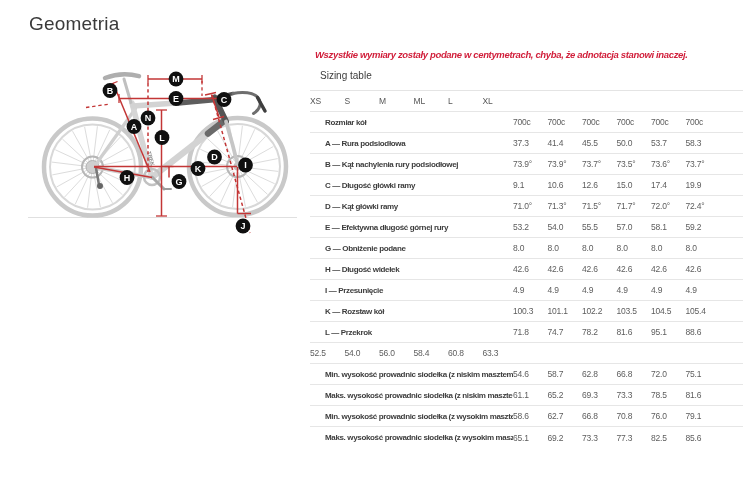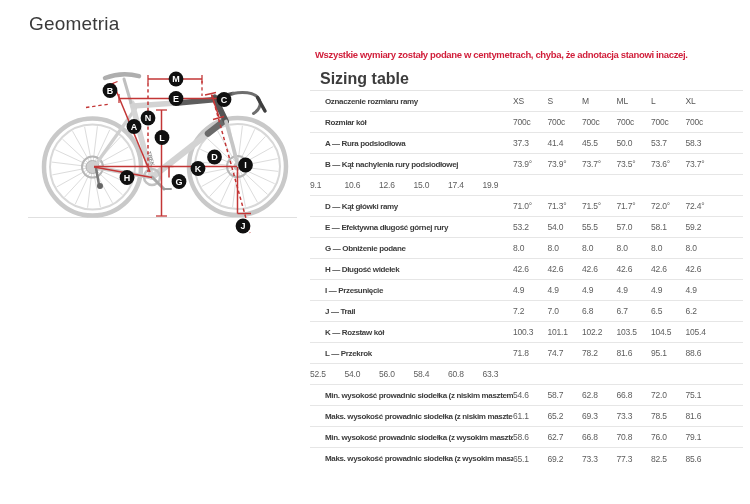--- a/index.html
+++ b/index.html
@@ -13,25 +13,25 @@
   .page-title {
     position:absolute; left:29px; top:13px;
     font-size:19px; font-weight:normal; color:#3a3a3a; letter-spacing:0.2px;
   }
   .diagram-wrap { position:absolute; left:0; top:0; width:310px; height:250px; }
   .diagram-wrap svg { display:block; }
 
   .note {
     position:absolute; left:315px; top:49px; width:435px;
     font-size:9.5px; font-weight:bold; color:var(--accent);
-    letter-spacing:-0.35px; white-space:nowrap;
+    letter-spacing:-0.35px; white-space:nowrap;font-style:italic;
   }
   .table-title {
     position:absolute; left:320px; top:70px;
-    font-size:16px; font-weight:bold; color:#3c3c3c;
+    font-size:10px; font-weight:normal; color:#3c3c3c;
   }
   .sizing-table {
     position:absolute; left:310px; top:90px; width:433px;
     border-top:1px solid #e4e4e4;
   }
   .trow {
     display:flex; align-items:center; height:21px;
     border-bottom:1px solid #e6e6e6;
   }
   .trow:last-child { border-bottom:none; }
@@ -215,21 +215,20 @@
         <circle cx="243" cy="226" r="7.4" class="lbl-circle"></circle>
         <text x="243" y="229.3" class="lbl-text">J</text>
       </g>
   </svg>
 </div>
 
 <p class="note">Wszystkie wymiary zostały podane w centymetrach, chyba, że adnotacja stanowi inaczej.</p>
 <h2 class="table-title">Sizing table</h2>
 <div class="sizing-table" id="sizing-table">
     <div class="trow thead">
-      <div class="tlabel">Oznaczenie rozmiaru ramy</div>
       <div class="tcell">XS</div>
       <div class="tcell">S</div>
       <div class="tcell">M</div>
       <div class="tcell">ML</div>
       <div class="tcell">L</div>
       <div class="tcell">XL</div>
     </div>
     <div class="trow">
       <div class="tlabel">Rozmiar kół</div>
       <div class="tcell">700c</div>
@@ -251,20 +250,21 @@
     <div class="trow">
       <div class="tlabel">B — Kąt nachylenia rury podsiodłowej</div>
       <div class="tcell">73.9°</div>
       <div class="tcell">73.9°</div>
       <div class="tcell">73.7°</div>
       <div class="tcell">73.5°</div>
       <div class="tcell">73.6°</div>
       <div class="tcell">73.7°</div>
     </div>
     <div class="trow">
+      <div class="tlabel">C — Długość główki ramy</div>
       <div class="tcell">9.1</div>
       <div class="tcell">10.6</div>
       <div class="tcell">12.6</div>
       <div class="tcell">15.0</div>
       <div class="tcell">17.4</div>
       <div class="tcell">19.9</div>
     </div>
     <div class="trow">
       <div class="tlabel">D — Kąt główki ramy</div>
       <div class="tcell">71.0°</div>
@@ -304,29 +304,20 @@
     <div class="trow">
       <div class="tlabel">I — Przesunięcie</div>
       <div class="tcell">4.9</div>
       <div class="tcell">4.9</div>
       <div class="tcell">4.9</div>
       <div class="tcell">4.9</div>
       <div class="tcell">4.9</div>
       <div class="tcell">4.9</div>
     </div>
     <div class="trow">
-      <div class="tlabel">J — Trail</div>
-      <div class="tcell">7.2</div>
-      <div class="tcell">7.0</div>
-      <div class="tcell">6.8</div>
-      <div class="tcell">6.7</div>
-      <div class="tcell">6.5</div>
-      <div class="tcell">6.2</div>
-    </div>
-    <div class="trow">
       <div class="tlabel">K — Rozstaw kół</div>
       <div class="tcell">100.3</div>
       <div class="tcell">101.1</div>
       <div class="tcell">102.2</div>
       <div class="tcell">103.5</div>
       <div class="tcell">104.5</div>
       <div class="tcell">105.4</div>
     </div>
     <div class="trow">
       <div class="tlabel">L — Przekrok</div>

